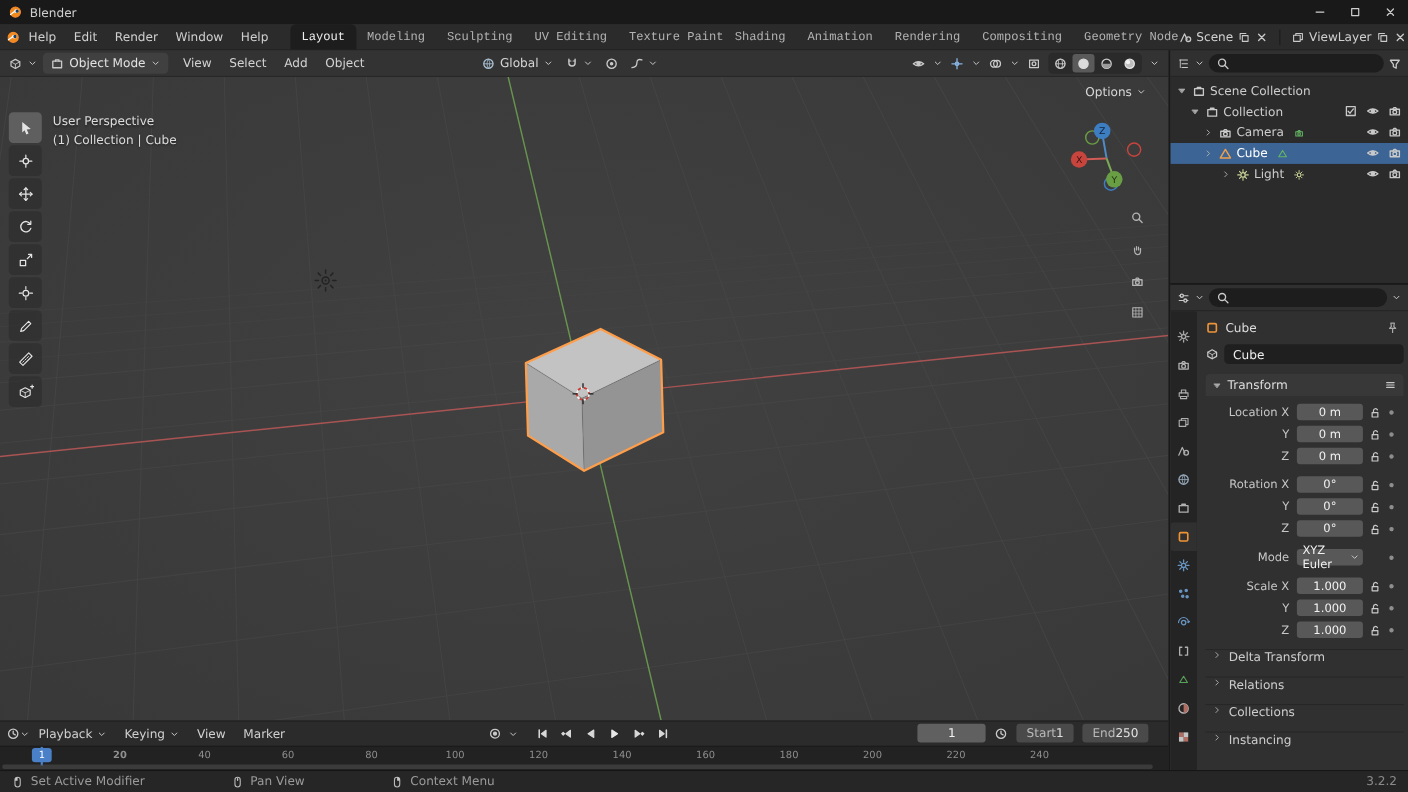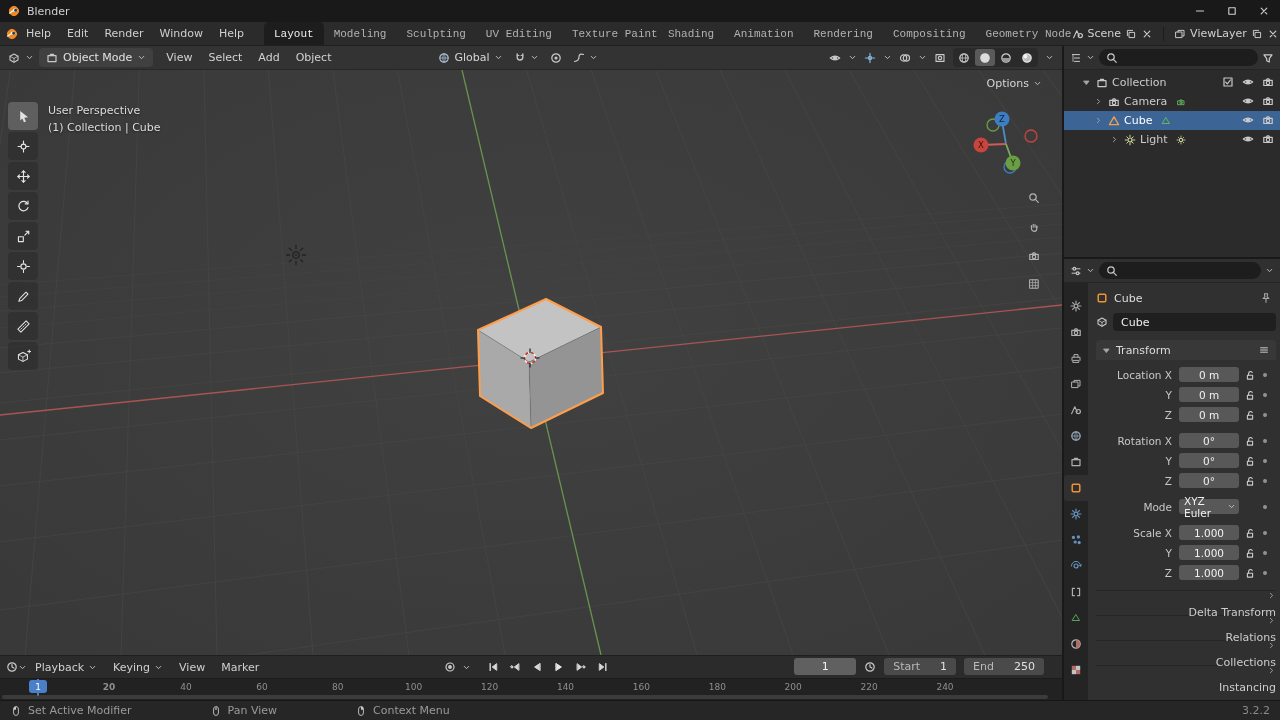--- a/index.html
+++ b/index.html
@@ -64,21 +64,21 @@
   
   #timeline{position:absolute;left:0;right:0;bottom:0;height:45px;background:#2b2b2b;border-top:1px solid #1f1f1f;}
   #tl-header{height:22px;display:flex;align-items:center;padding:0 6px;position:relative;}
   .tl-menu{padding:0 8px;display:flex;align-items:center;gap:4px;color:#d0d0d0;}
   #tl-transport{position:absolute;left:440px;top:2px;display:flex;align-items:center;gap:3px;}
   .tbtn{width:19px;height:18px;display:flex;align-items:center;justify-content:center;border-radius:3px;}
   .tl-fields{position:absolute;right:18px;top:2px;display:flex;align-items:center;gap:8px;}
   .framefld{width:62px;height:17px;background:#606060;border-radius:3px;color:#f2f2f2;
             display:flex;align-items:center;justify-content:center;}
   .sefld{height:17px;background:#4a4a4a;border-radius:3px;color:#e0e0e0;display:flex;
-         align-items:center;gap:20px;padding:0 9px;}
+         align-items:center;gap:0;padding:0 9px;}
   .selbl{color:#b9b9b9;}
   #tl-ruler{height:22px;background:#222222;position:relative;border-top:1px solid #1b1b1b;}
   .tick{position:absolute;top:3px;transform:translateX(-50%);font-size:9px;color:#8f8f8f;}
   .pline{position:absolute;top:0;bottom:4px;width:2px;background:#4a80c7;transform:translateX(-50%);}
   .phead{position:absolute;top:1px;width:18px;height:13px;background:#4a80c7;border-radius:3px;
          color:#fff;font-size:9px;display:flex;align-items:center;justify-content:center;
          transform:translateX(-50%);}
   .tlscroll{position:absolute;left:2px;right:14px;bottom:1px;height:4px;background:#515151;
             border-radius:2px;opacity:.55;}
 
@@ -120,22 +120,22 @@
   .panelhdr .ph-menu{margin-left:auto;}
   #trows{padding:4px 0 8px 0;}
   .trow{height:19px;display:flex;align-items:center;margin-top:1px;padding-left:12px;}
   .trow.gap{margin-top:7px;}
   .trow .lbl{width:64px;text-align:right;color:#c7c7c7;margin-right:7px;font-size:10.5px;white-space:nowrap;}
   .fld{width:60px;height:15px;background:#585858;border-radius:3px;display:flex;align-items:center;
        justify-content:center;color:#f1f1f1;font-size:10.5px;}
   .fld.drop{justify-content:space-between;padding:0 3px 0 5px;}
   .trow .lk{width:16px;margin-left:3px;display:flex;justify-content:center;}
   .trow .dt{width:14px;display:flex;justify-content:center;}
-  .cpanel{height:25px;display:flex;align-items:flex-end;gap:6px;color:#cdcdcd;
-          border-top:1px solid #262626;padding-left:6px;flex-direction:column;}
+  .cpanel{height:25px;display:flex;align-items:flex-start;gap:6px;color:#cdcdcd;
+          border-top:1px solid #262626;padding-left:6px;}
 </style>
 </head>
 <body>
 
 <div id="app">
 
   <div id="titlebar">
     <span class="ic">
         <svg width="12" height="12" viewBox="0 0 12 12" fill="none" stroke-linecap="round" stroke-linejoin="round">
           <circle cx="6" cy="6" r="4.6" stroke="#f5882c" fill="#f08a1d" stroke-width="1"></circle>
@@ -734,20 +734,34 @@
                 </svg>
               </span>
           </div>
           <span class="ic">
               <svg width="12" height="12" viewBox="0 0 12 12" fill="none" stroke-linecap="round" stroke-linejoin="round">
                 <path d="M2 2.8h8L7.3 6.6V10L4.7 8.7V6.6Z" stroke="#c9c9c9" stroke-width="1.2" fill="none"></path>
               </svg>
             </span>
         </div>
         <div id="ol-body">
+            <div class="ol-row" style="padding-left: 4px;">
+              <span class="ol-caret ic">
+                <svg width="9" height="9" viewBox="0 0 12 12" fill="none" stroke-linecap="round" stroke-linejoin="round">
+                  <path d="M2.5 4h7L6 8.5Z" stroke="#a8a8a8" stroke-width="1" fill="#a8a8a8"></path>
+                </svg>
+              </span>
+              <span class="ic">
+                <svg width="12" height="12" viewBox="0 0 12 12" fill="none" stroke-linecap="round" stroke-linejoin="round">
+                  <path d="M2 3.6h8v6H2Z" stroke="#c9c9c9" stroke-width="1.2" fill="none"></path>
+                  <path d="M4.4 3.6V2.4h3.2v1.2" stroke="#c9c9c9" stroke-width="1.2" fill="none"></path>
+                </svg>
+              </span>
+              <span>Scene Collection</span>
+            </div>
             <div class="ol-row" style="padding-left: 16px;">
               <span class="ol-caret ic">
                 <svg width="9" height="9" viewBox="0 0 12 12" fill="none" stroke-linecap="round" stroke-linejoin="round">
                   <path d="M2.5 4h7L6 8.5Z" stroke="#a8a8a8" stroke-width="1" fill="#a8a8a8"></path>
                 </svg>
               </span>
               <span class="ic">
                 <svg width="12" height="12" viewBox="0 0 12 12" fill="none" stroke-linecap="round" stroke-linejoin="round">
                   <path d="M2 3.6h8v6H2Z" stroke="#c9c9c9" stroke-width="1.2" fill="none"></path>
                   <path d="M4.4 3.6V2.4h3.2v1.2" stroke="#c9c9c9" stroke-width="1.2" fill="none"></path>

